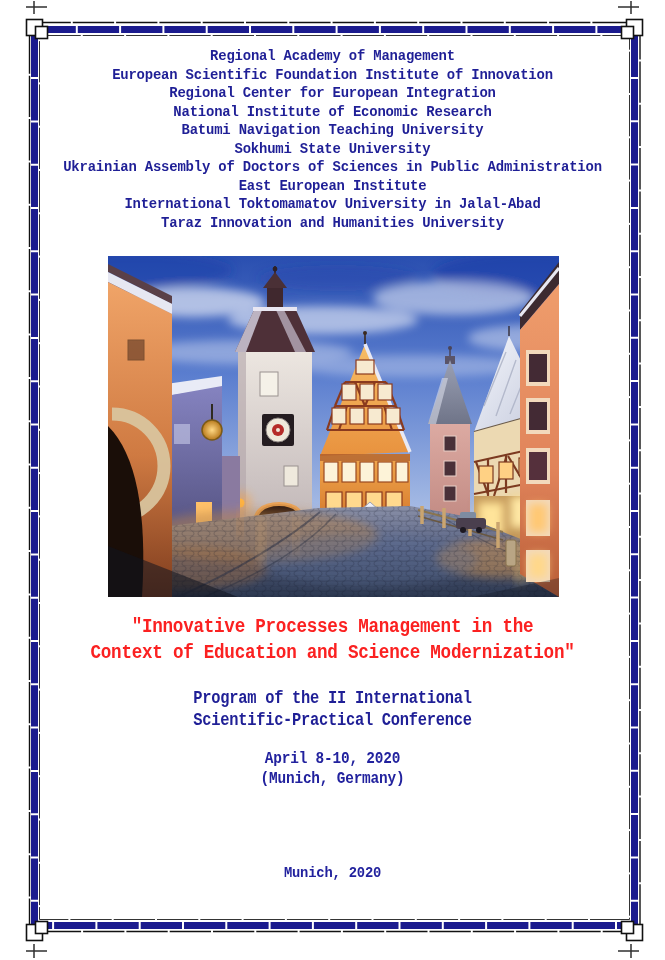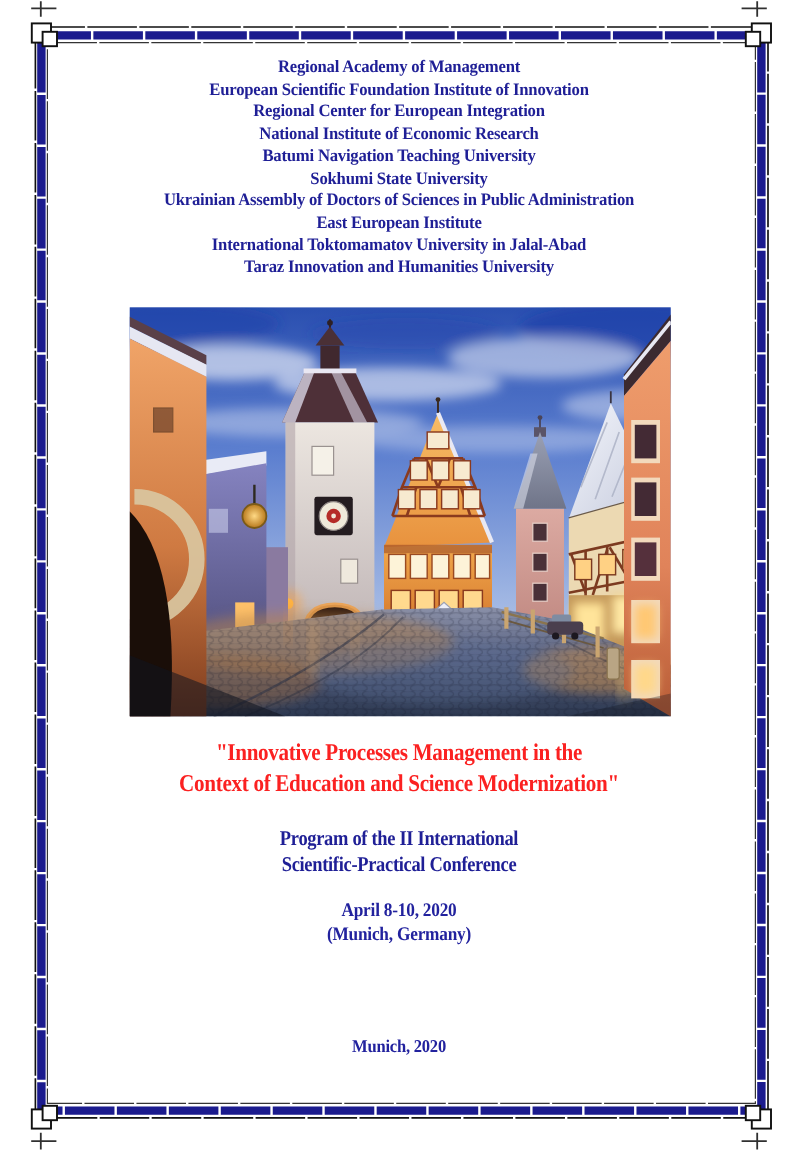--- a/index.html
+++ b/index.html
@@ -1,20 +1,20 @@
 <!DOCTYPE html>
 <html><head>
 <meta charset="utf-8">
 <style>
   html,body{margin:0;padding:0;background:#ffffff;}
   .page{
     position:relative;
     width:665px;height:960px;
     background:#ffffff;
-    font-family:Liberation Serif, serif;
+    font-family:Liberation Mono, monospace;
     overflow:hidden;
   }
   .frame-svg{position:absolute;left:0;top:0;width:665px;height:960px;pointer-events:none;}
   .textblock{position:absolute;left:0;width:100%;text-align:center;font-weight:bold;}
   .org-block{top:47px;color:#1f1f96;font-size:14.5px;line-height:18.5px;letter-spacing:-0.2px;transform:scaleX(0.96);}
   .photo-wrap{position:absolute;left:108px;top:256px;width:451px;height:341px;}
   .photo-svg{display:block;width:451px;height:341px;}
   .title-block{top:614px;color:#fb2121;font-size:20px;line-height:26px;letter-spacing:-0.3px;transform:scaleX(0.88);}
   .subtitle-block{top:687px;color:#1f1f96;font-size:17.5px;line-height:22px;letter-spacing:-0.3px;transform:scaleX(0.88);}
   .date-block{top:749px;color:#22229e;font-size:16px;line-height:20px;letter-spacing:-0.2px;transform:scaleX(0.9);}

